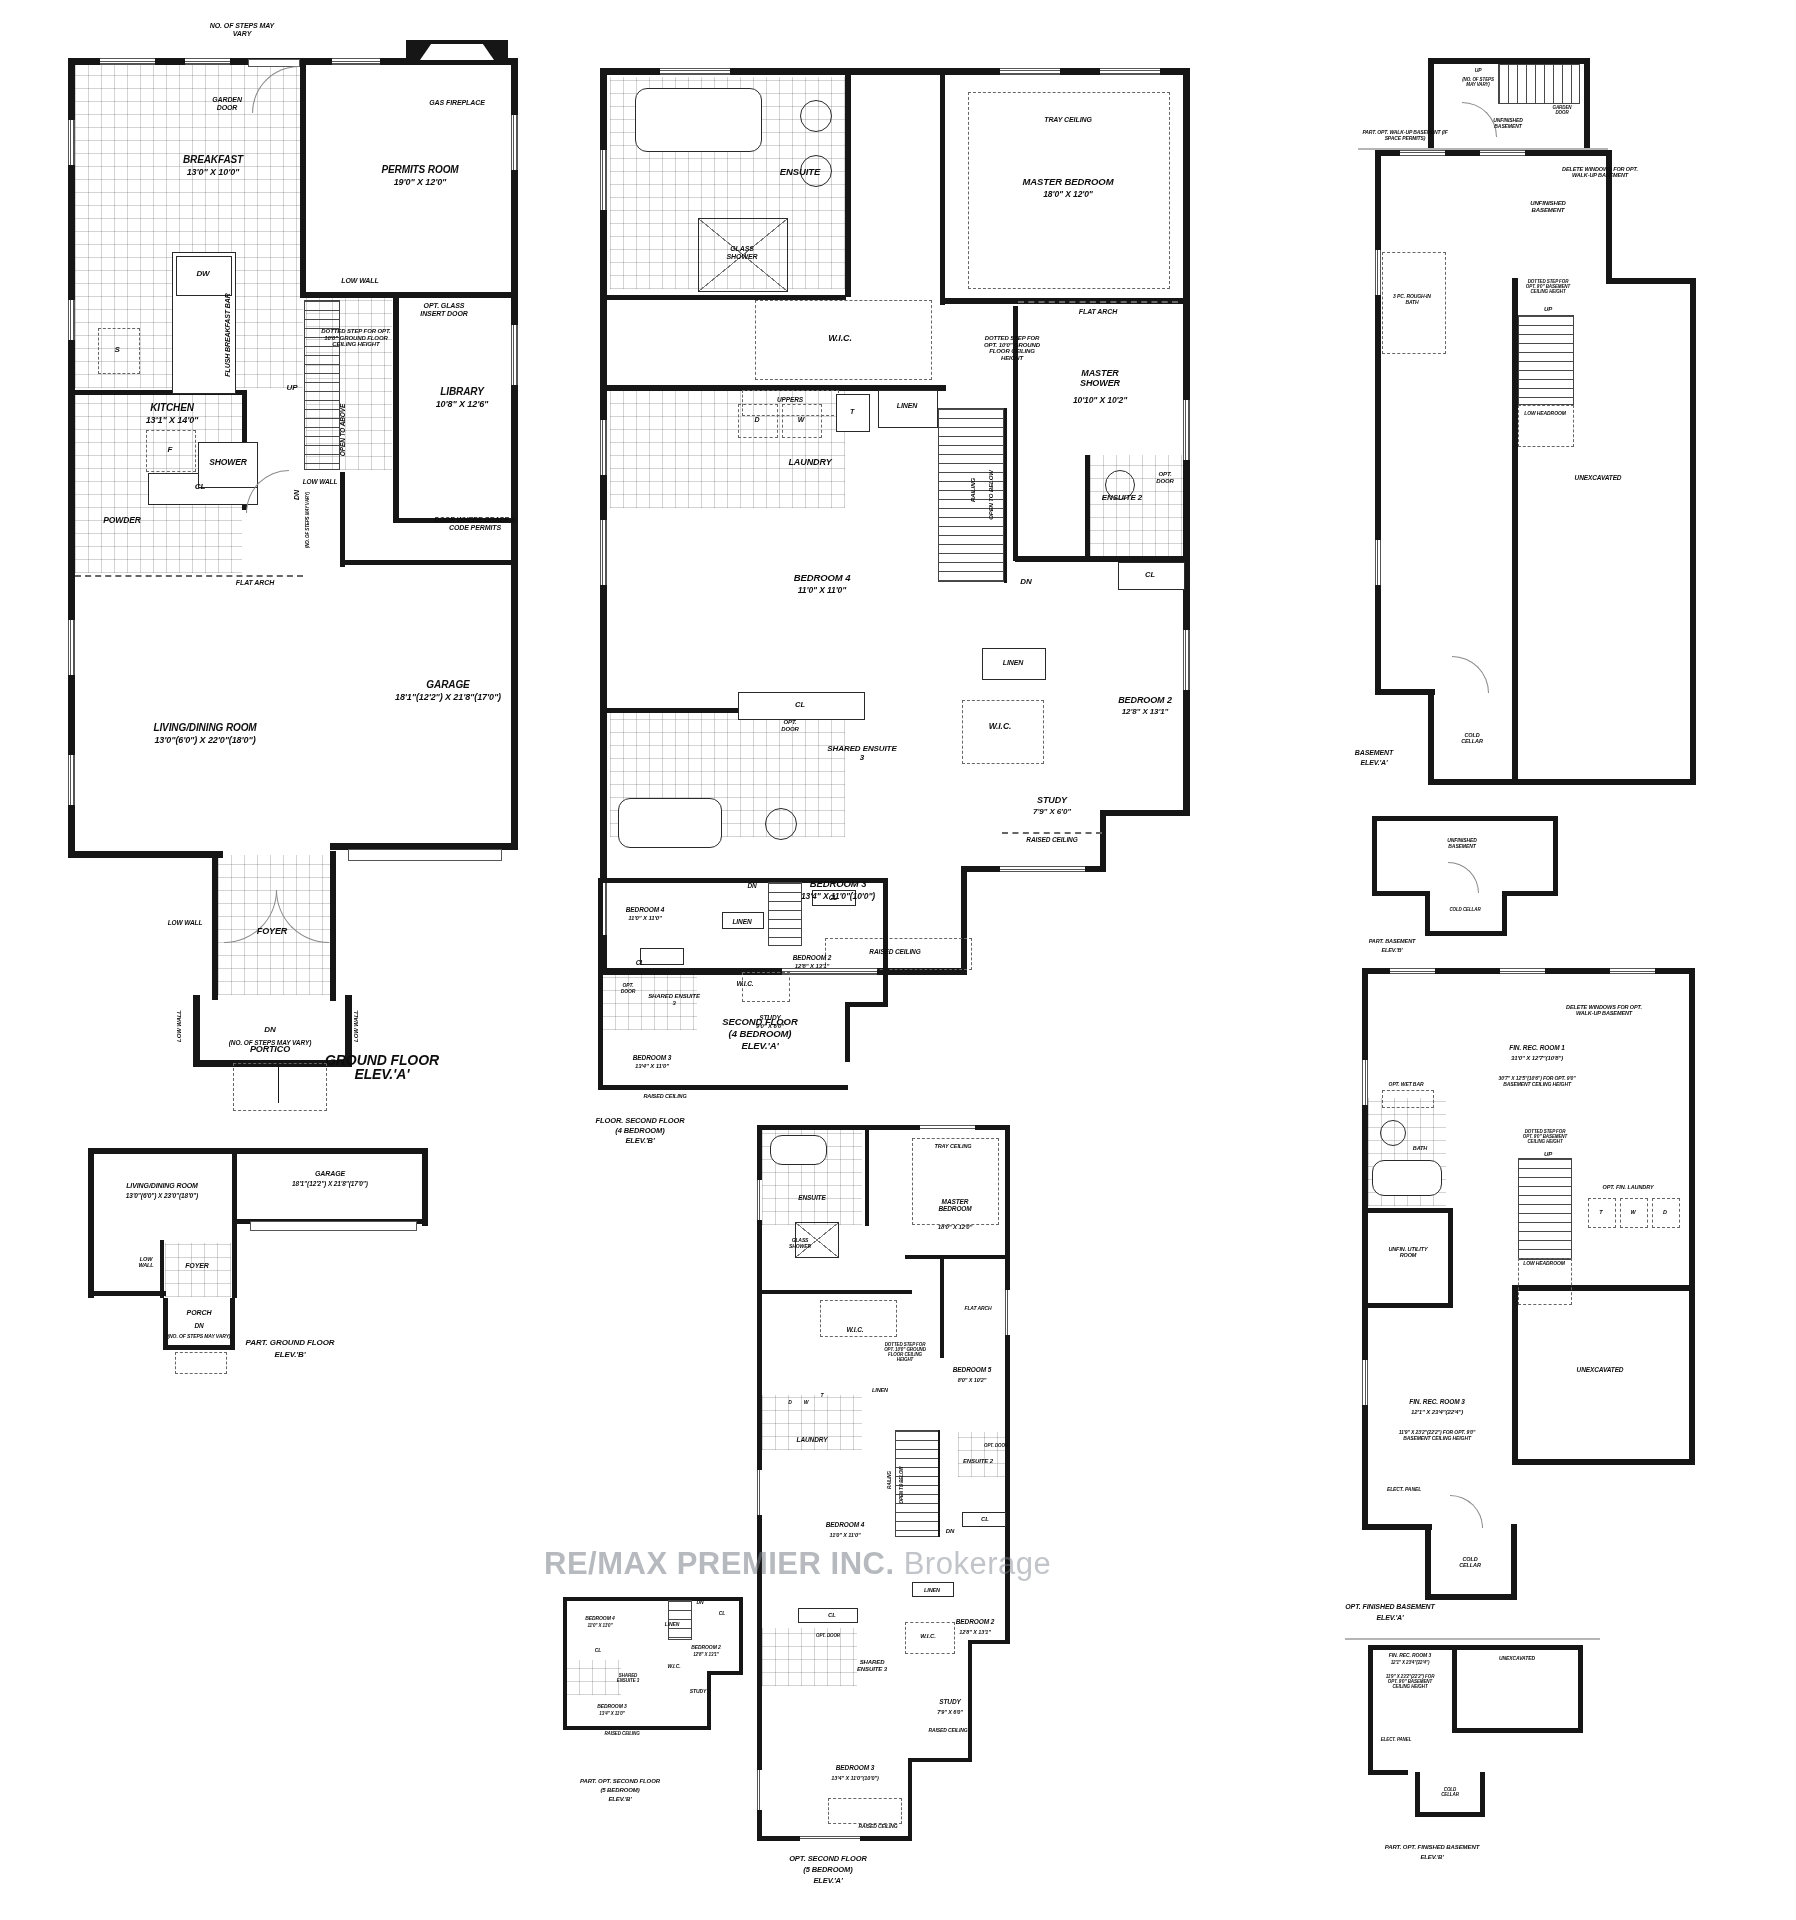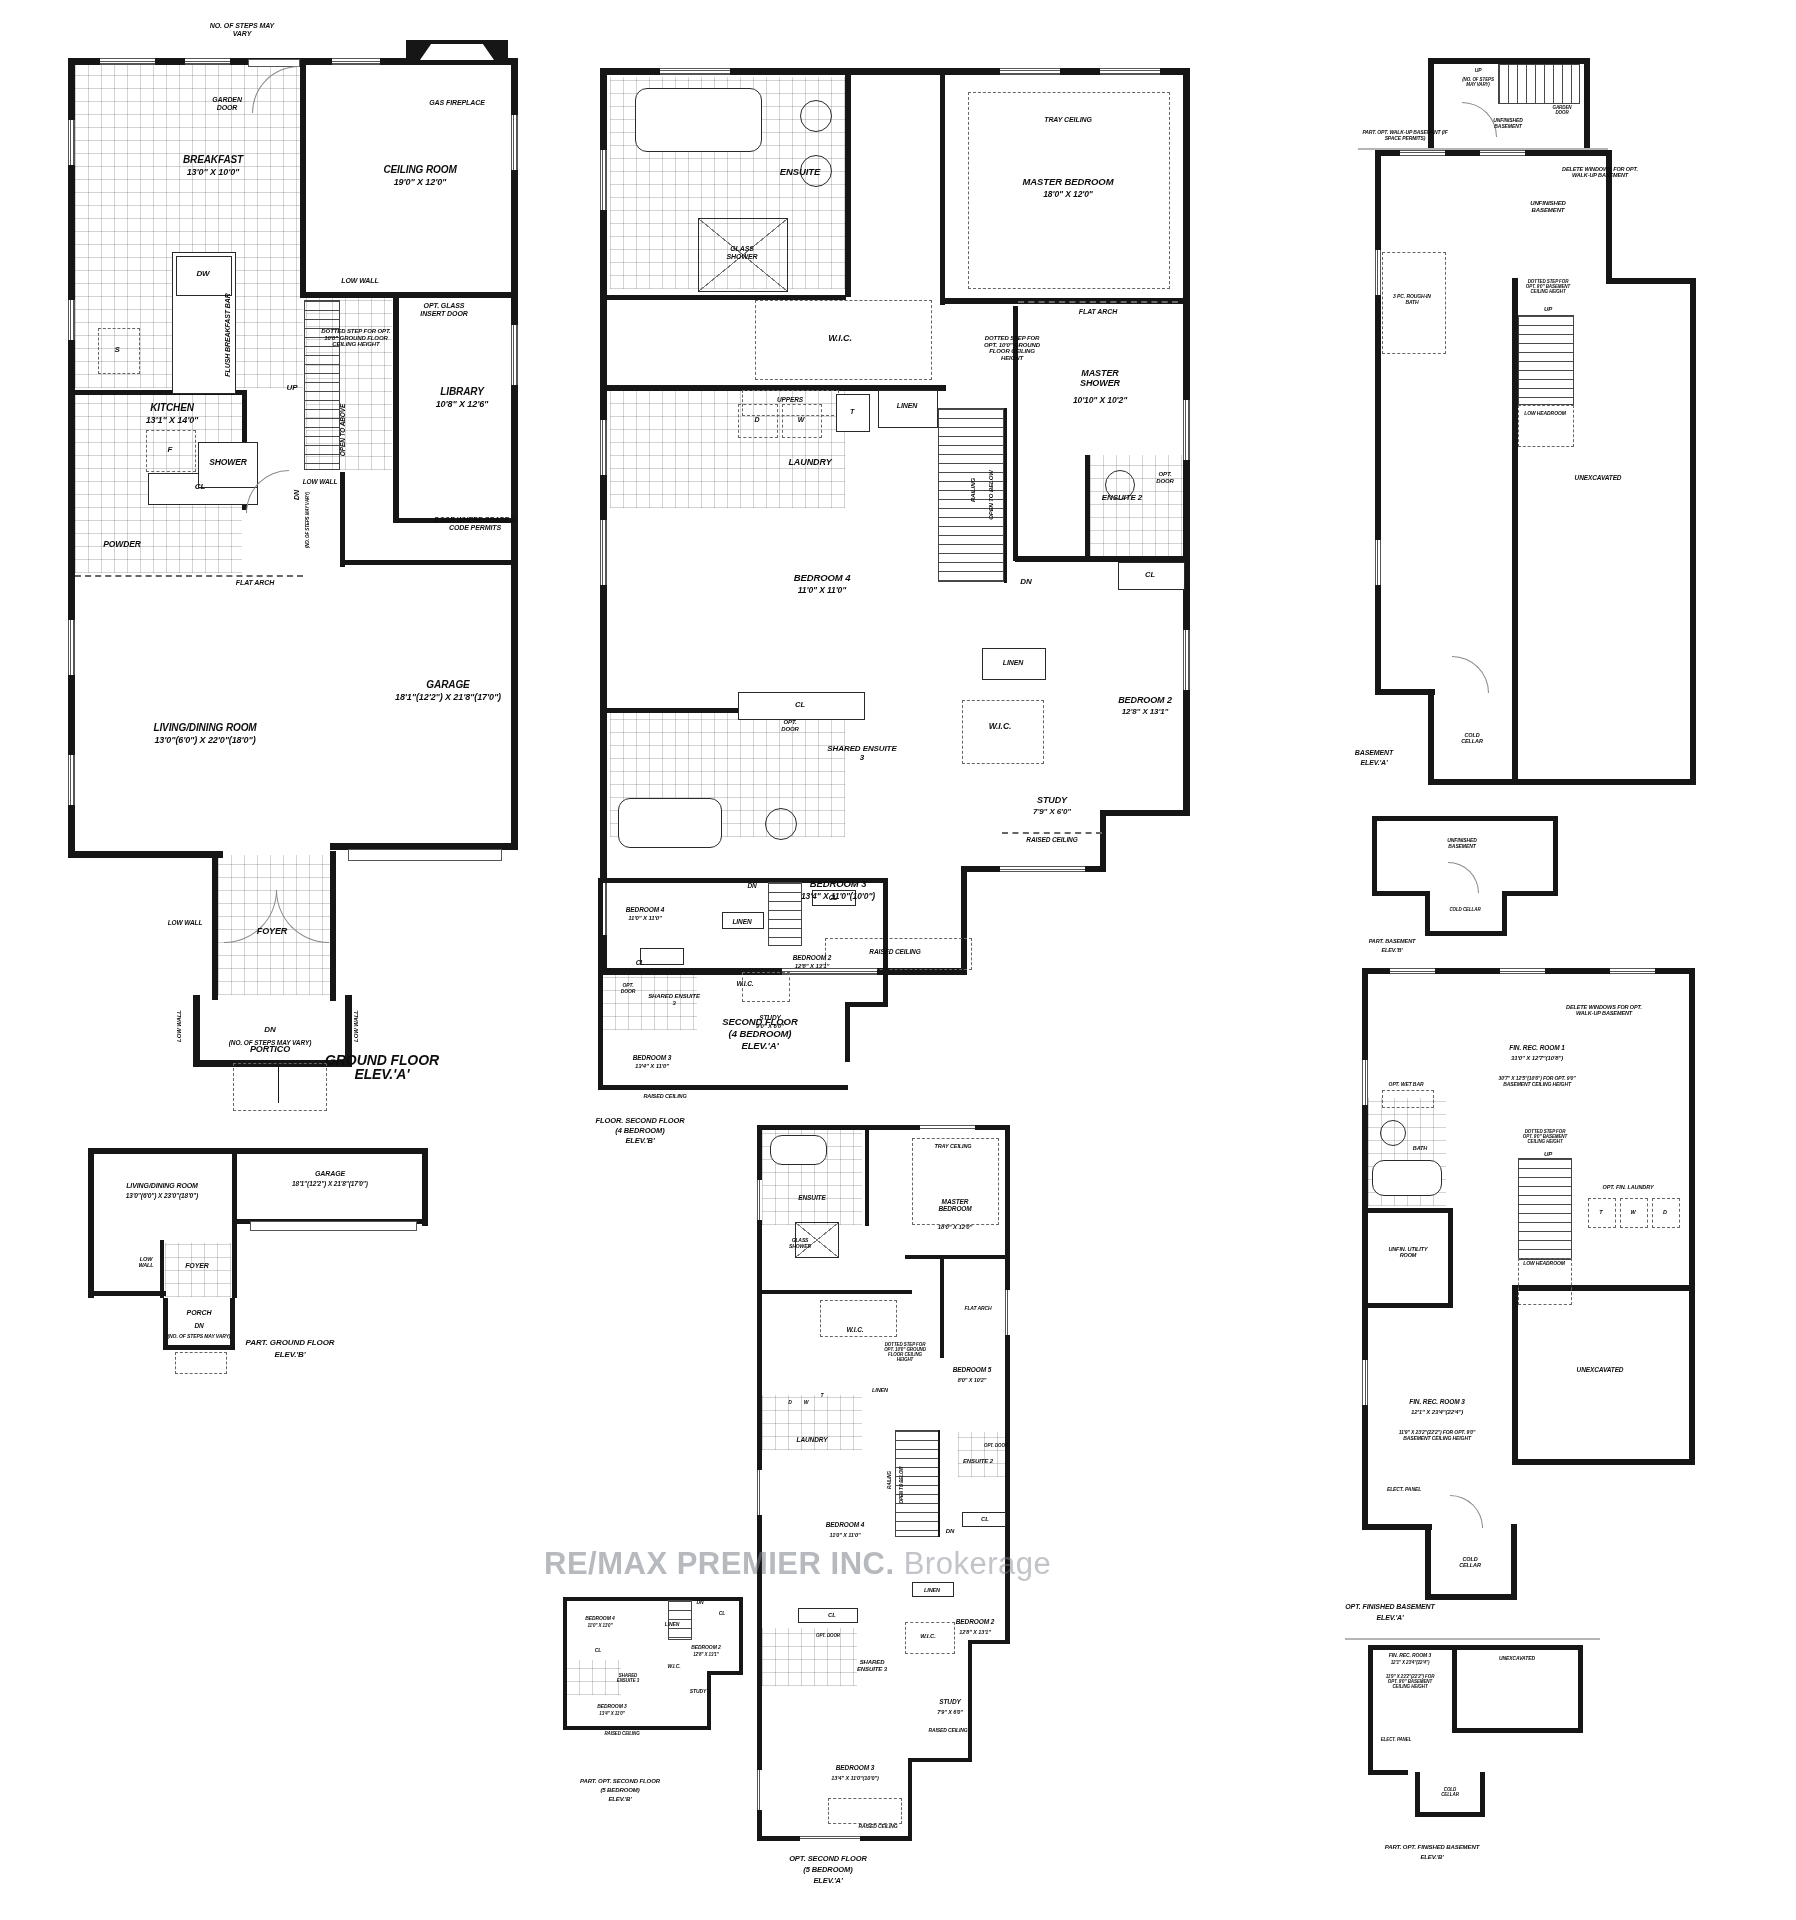--- a/index.html
+++ b/index.html
@@ -93,42 +93,42 @@
     <div class="arc atl" style="left:246px;top:470px;width:42px;height:42px"></div>
     <div class="arc abr" style="left:224px;top:890px;width:52px;height:52px"></div>
     <div class="arc abl" style="left:276px;top:890px;width:52px;height:52px"></div>
     <div class="dsh" style="left:233px;top:1063px;width:92px;height:46px"></div>
     <div class="wl" style="left:278px;top:1063px;width:1px;height:40px"></div>
     <i class="lb s7 wp" style="left:242px;top:30px;width:72px">NO. OF STEPS MAY VARY</i>
     <i class="lb s7 wp" style="left:227px;top:104px;width:48px">GARDEN DOOR</i>
     <i class="lb s7" style="left:457px;top:103px">GAS FIREPLACE</i>
     <i class="lb s10" style="left:213px;top:160px">BREAKFAST</i>
     <i class="lb s9" style="left:213px;top:172px">13'0" X 10'0"</i>
-    <i class="lb s10" style="left:420px;top:170px">CEILING ROOM</i>
+    <i class="lb s10" style="left:420px;top:170px">PERMITS ROOM</i>
     <i class="lb s9" style="left:420px;top:182px">19'0" X 12'0"</i>
     <i class="lb s8" style="left:203px;top:274px">DW</i>
     <i class="lb s7 vt" style="left:228px;top:335px">FLUSH BREAKFAST BAR</i>
     <i class="lb s8" style="left:117px;top:350px">S</i>
     <i class="lb s7" style="left:360px;top:281px">LOW WALL</i>
     <i class="lb s6 wp" style="left:356px;top:338px;width:76px">DOTTED STEP FOR OPT. 10'0" GROUND FLOOR CEILING HEIGHT</i>
     <i class="lb s7 wp" style="left:444px;top:310px;width:62px">OPT. GLASS INSERT DOOR</i>
     <i class="lb s8" style="left:292px;top:388px">UP</i>
     <i class="lb s10" style="left:172px;top:408px">KITCHEN</i>
     <i class="lb s9" style="left:172px;top:420px">13'1" X 14'0"</i>
     <i class="lb s10" style="left:462px;top:392px">LIBRARY</i>
     <i class="lb s9" style="left:462px;top:404px">10'8" X 12'6"</i>
     <i class="lb s8" style="left:170px;top:450px">F</i>
     <i class="lb s85" style="left:228px;top:462px">SHOWER</i>
     <i class="lb s8" style="left:200px;top:487px">CL</i>
     <i class="lb s65 vt" style="left:343px;top:430px">OPEN TO ABOVE</i>
     <i class="lb s65" style="left:320px;top:482px">LOW WALL</i>
     <i class="lb s7 vt" style="left:297px;top:495px">DN</i>
     <i class="lb s4 vt" style="left:308px;top:520px">(NO. OF STEPS MAY VARY)</i>
     <i class="lb s7 wp" style="left:475px;top:524px;width:88px">DOOR WHERE GRADE &amp; CODE PERMITS</i>
-    <i class="lb s85" style="left:122px;top:544px">POWDER</i>
+    <i class="lb s85" style="left:122px;top:520px">POWDER</i>
     <i class="lb s7" style="left:255px;top:583px">FLAT ARCH</i>
     <i class="lb s10" style="left:205px;top:728px">LIVING/DINING ROOM</i>
     <i class="lb s9" style="left:205px;top:740px">13'0"(6'0") X 22'0"(18'0")</i>
     <i class="lb s10" style="left:448px;top:685px">GARAGE</i>
     <i class="lb s9" style="left:448px;top:697px">18'1"(12'2") X 21'8"(17'0")</i>
     <i class="lb s65 wp" style="left:185px;top:923px;width:36px">LOW WALL</i>
     <i class="lb s9" style="left:272px;top:931px">FOYER</i>
     <i class="lb s6 vt" style="left:180px;top:1026px">LOW WALL</i>
     <i class="lb s6 vt" style="left:357px;top:1026px">LOW WALL</i>
     <i class="lb s9" style="left:270px;top:1049px">PORTICO</i>

